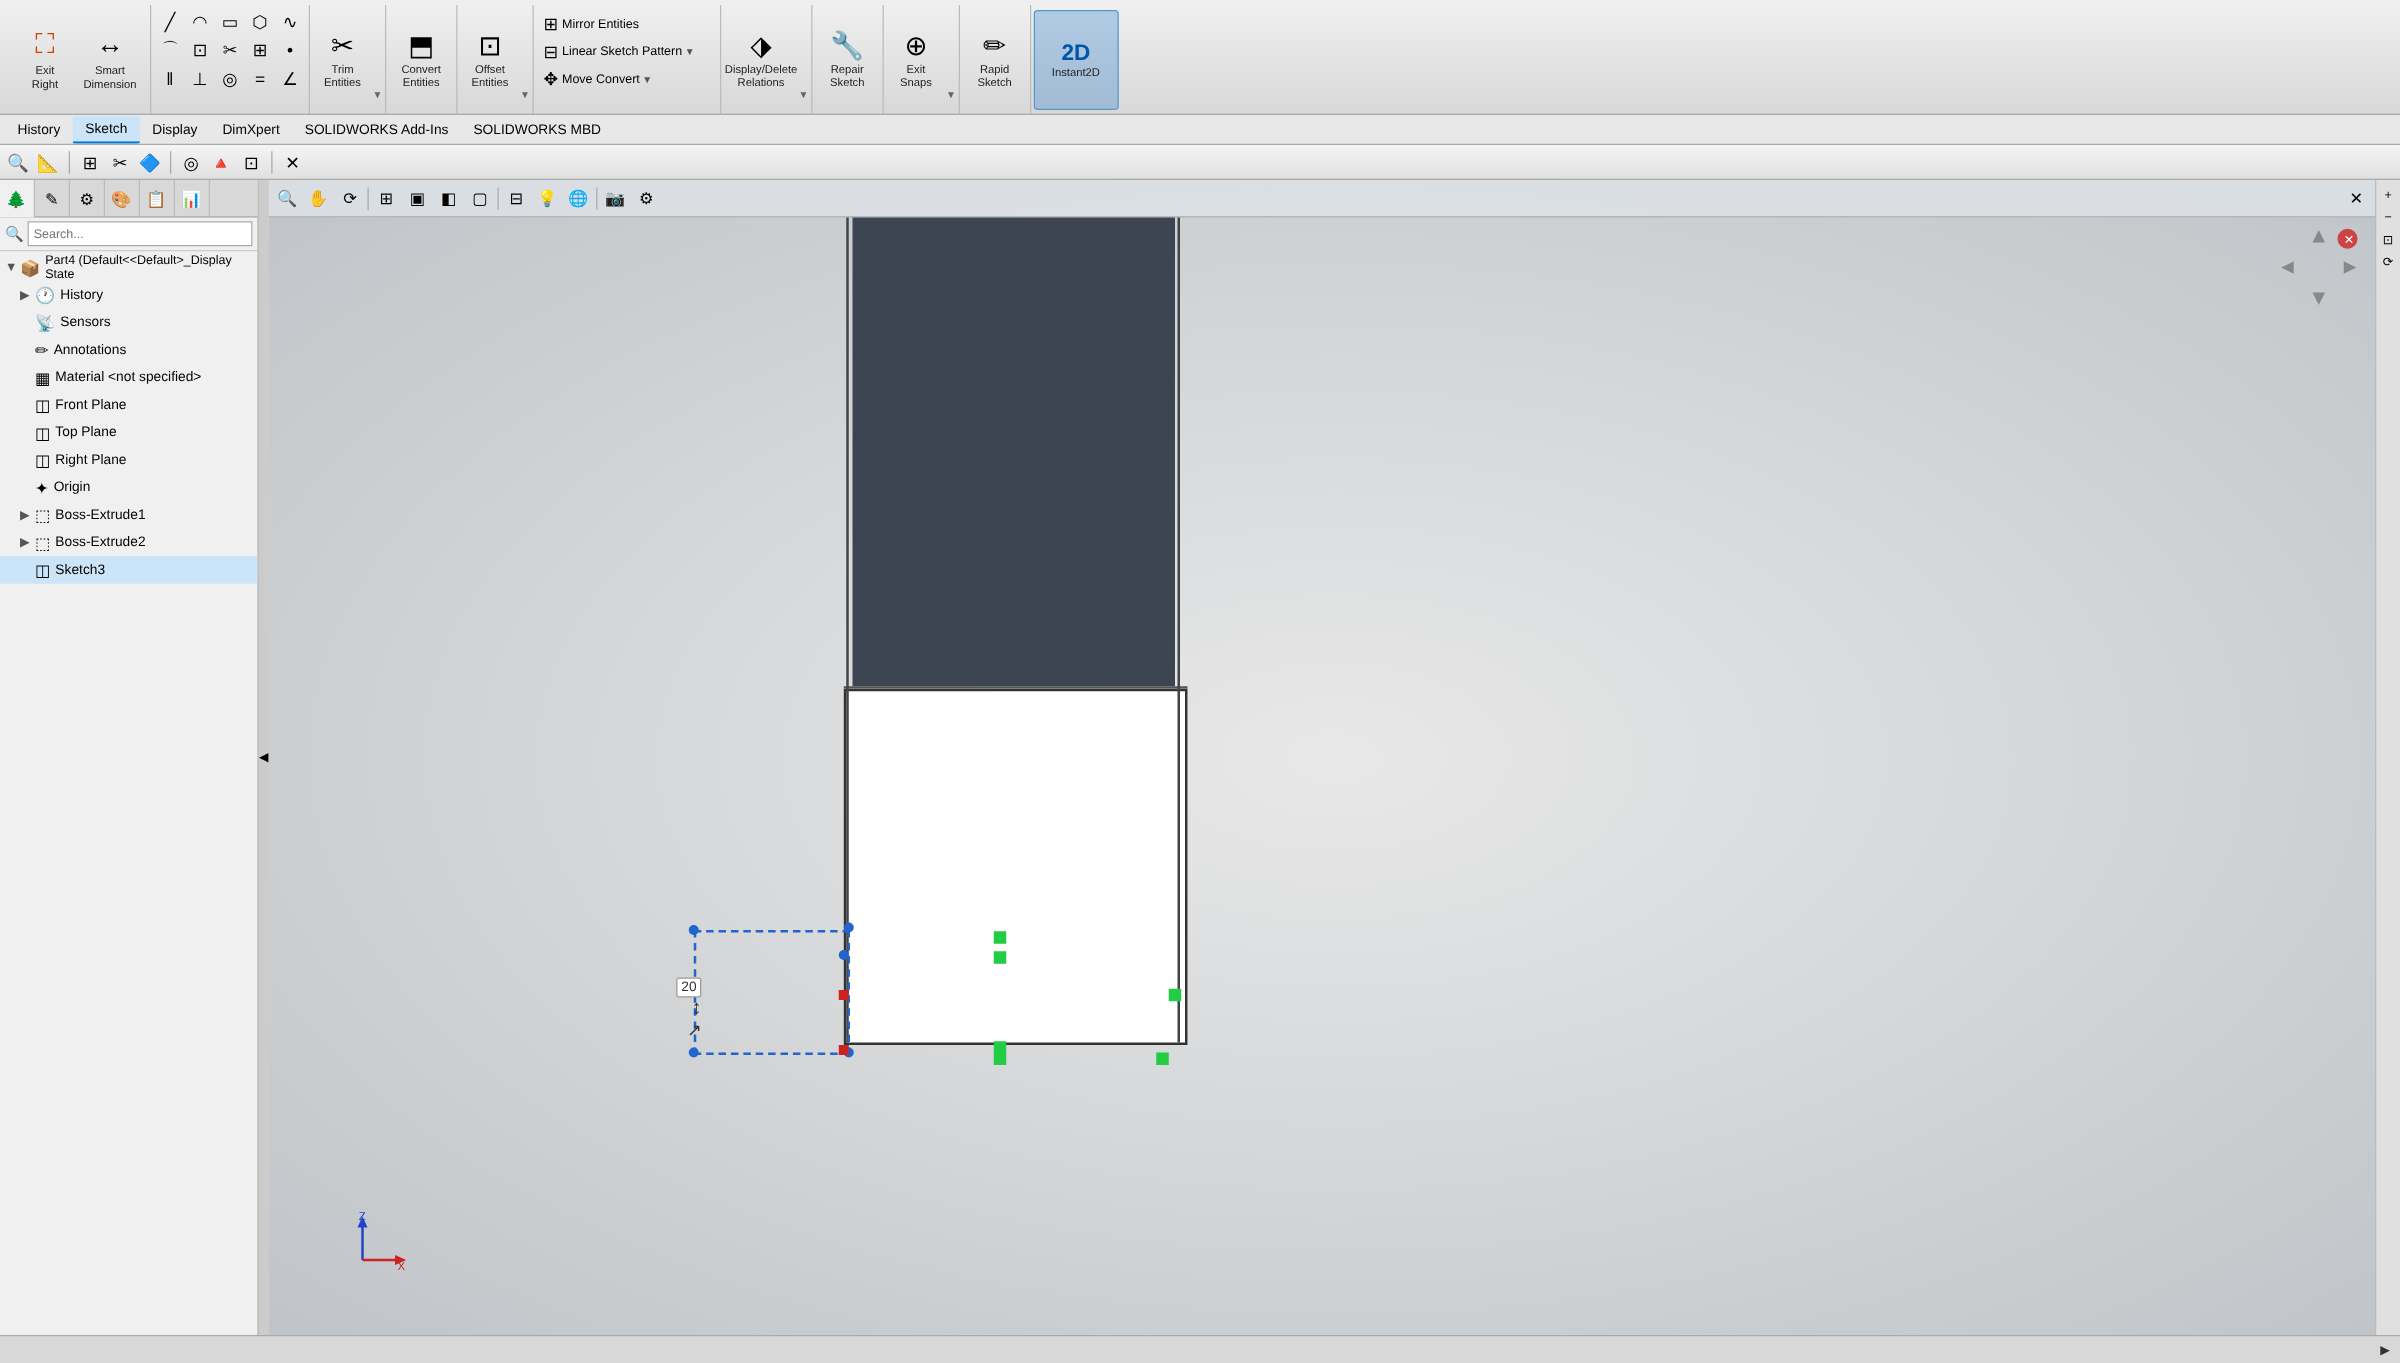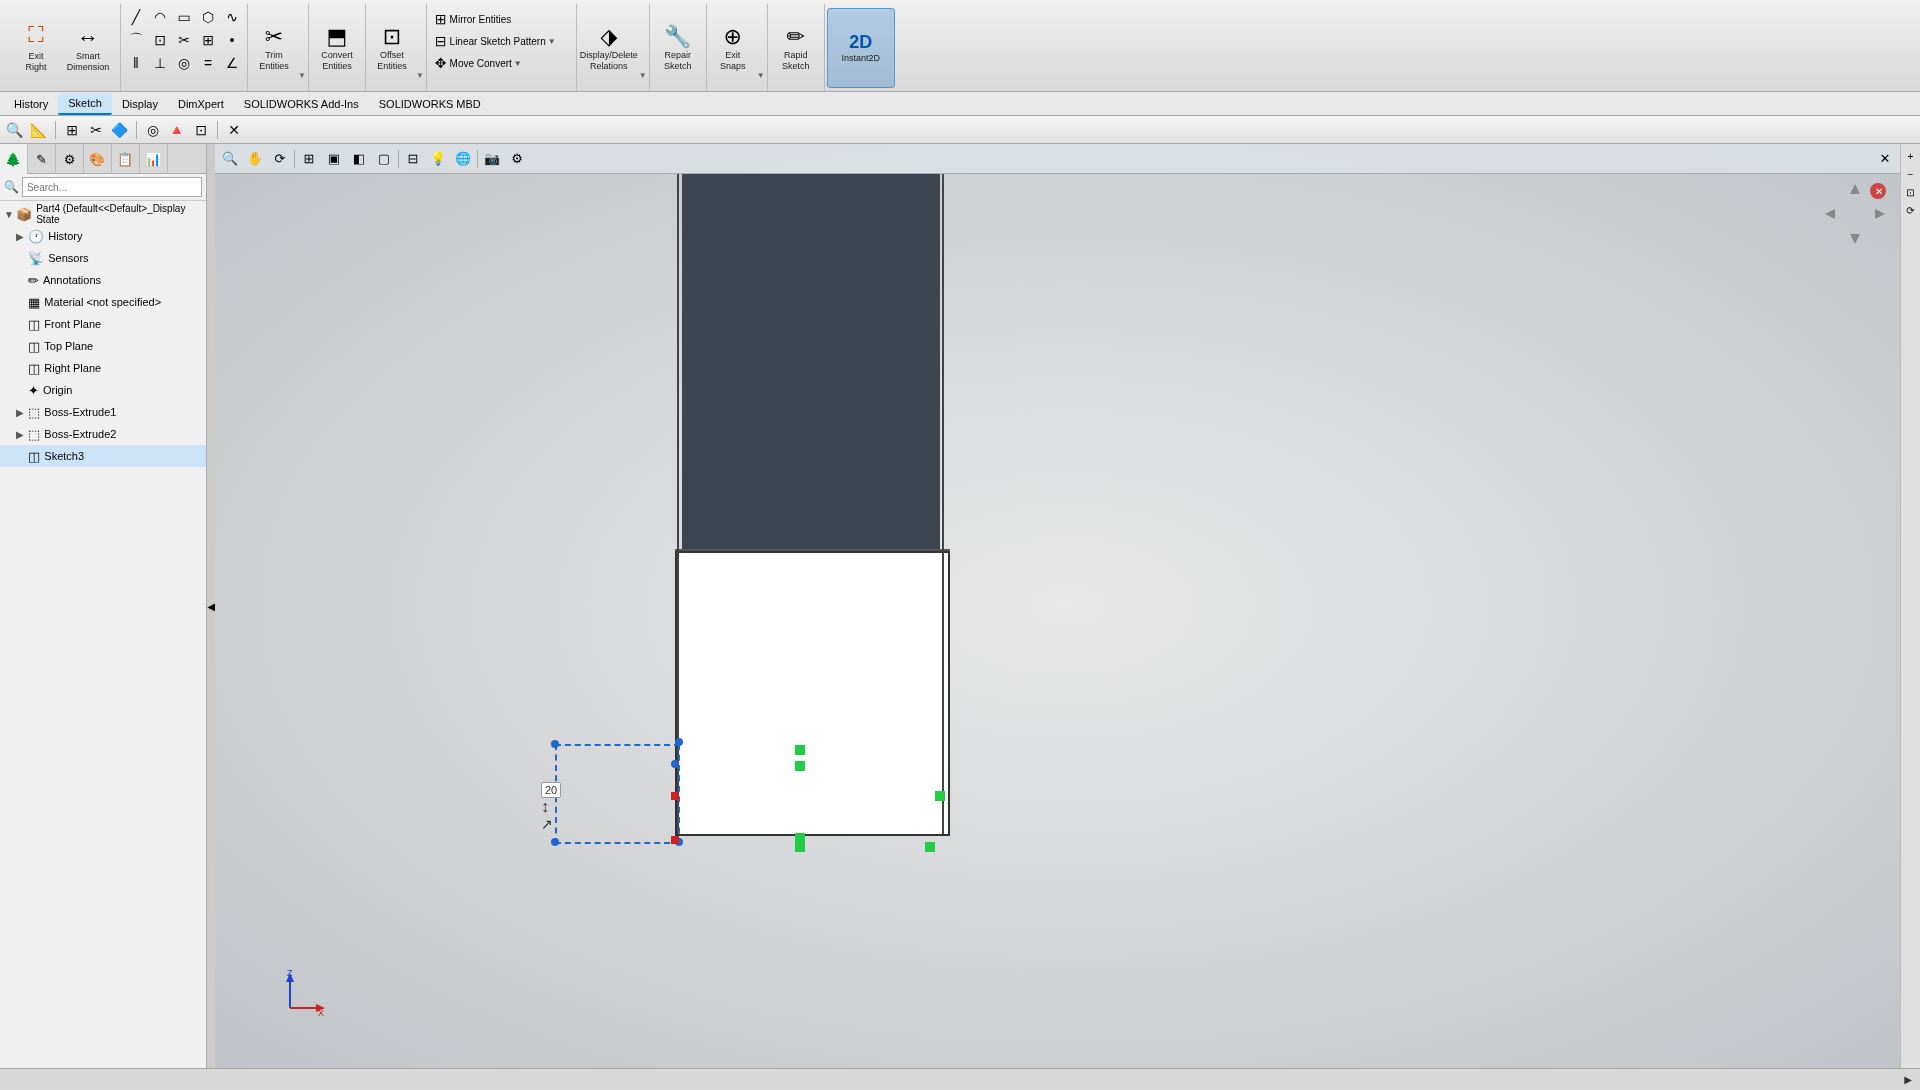--- a/index.html
+++ b/index.html
@@ -594,21 +594,21 @@
       <div style="position:absolute; top:689px; left:580px; width:10px; height:10px; background:#22cc44;"></div>
       <div style="position:absolute; top:698px; left:580px; width:10px; height:10px; background:#22cc44;"></div>
       <div style="position:absolute; top:647px; left:720px; width:10px; height:10px; background:#22cc44;"></div>
       <div style="position:absolute; top:698px; left:710px; width:10px; height:10px; background:#22cc44;"></div>
 
       <div style="position:absolute; top:648px; left:456px; width:8px; height:8px; background:#cc2222;"></div>
       <div style="position:absolute; top:692px; left:456px; width:8px; height:8px; background:#cc2222;"></div>
 
       <div style="position:absolute; top:616px; left:456px; width:8px; height:8px; background:#2266cc; border-radius:50%;"></div>
 
-      <div style="position:absolute; top:638px; left:326px; font-size:14px; color:#333; display:flex; flex-direction:column; align-items:flex-start; cursor:crosshair;">
+      <div style="position:absolute; top:638px; left:326px; font-size:14px; color:#333; display:flex; flex-direction:column; align-items:flex-end; cursor:crosshair;">
         <span style="font-size:11px; background:white; border:1px solid #999; padding:1px 3px; border-radius:2px;">20</span>
         <span style="font-size:16px;">↕</span>
         <span style="font-size:14px;">↗</span>
       </div>
 
       <div id="axis-indicator">
         <svg width="50" height="50">
 
           <line x1="15" y1="40" x2="15" y2="10" stroke="#2244cc" stroke-width="2"></line>
           <polygon points="15,5 11,14 19,14" fill="#2244cc"></polygon>

